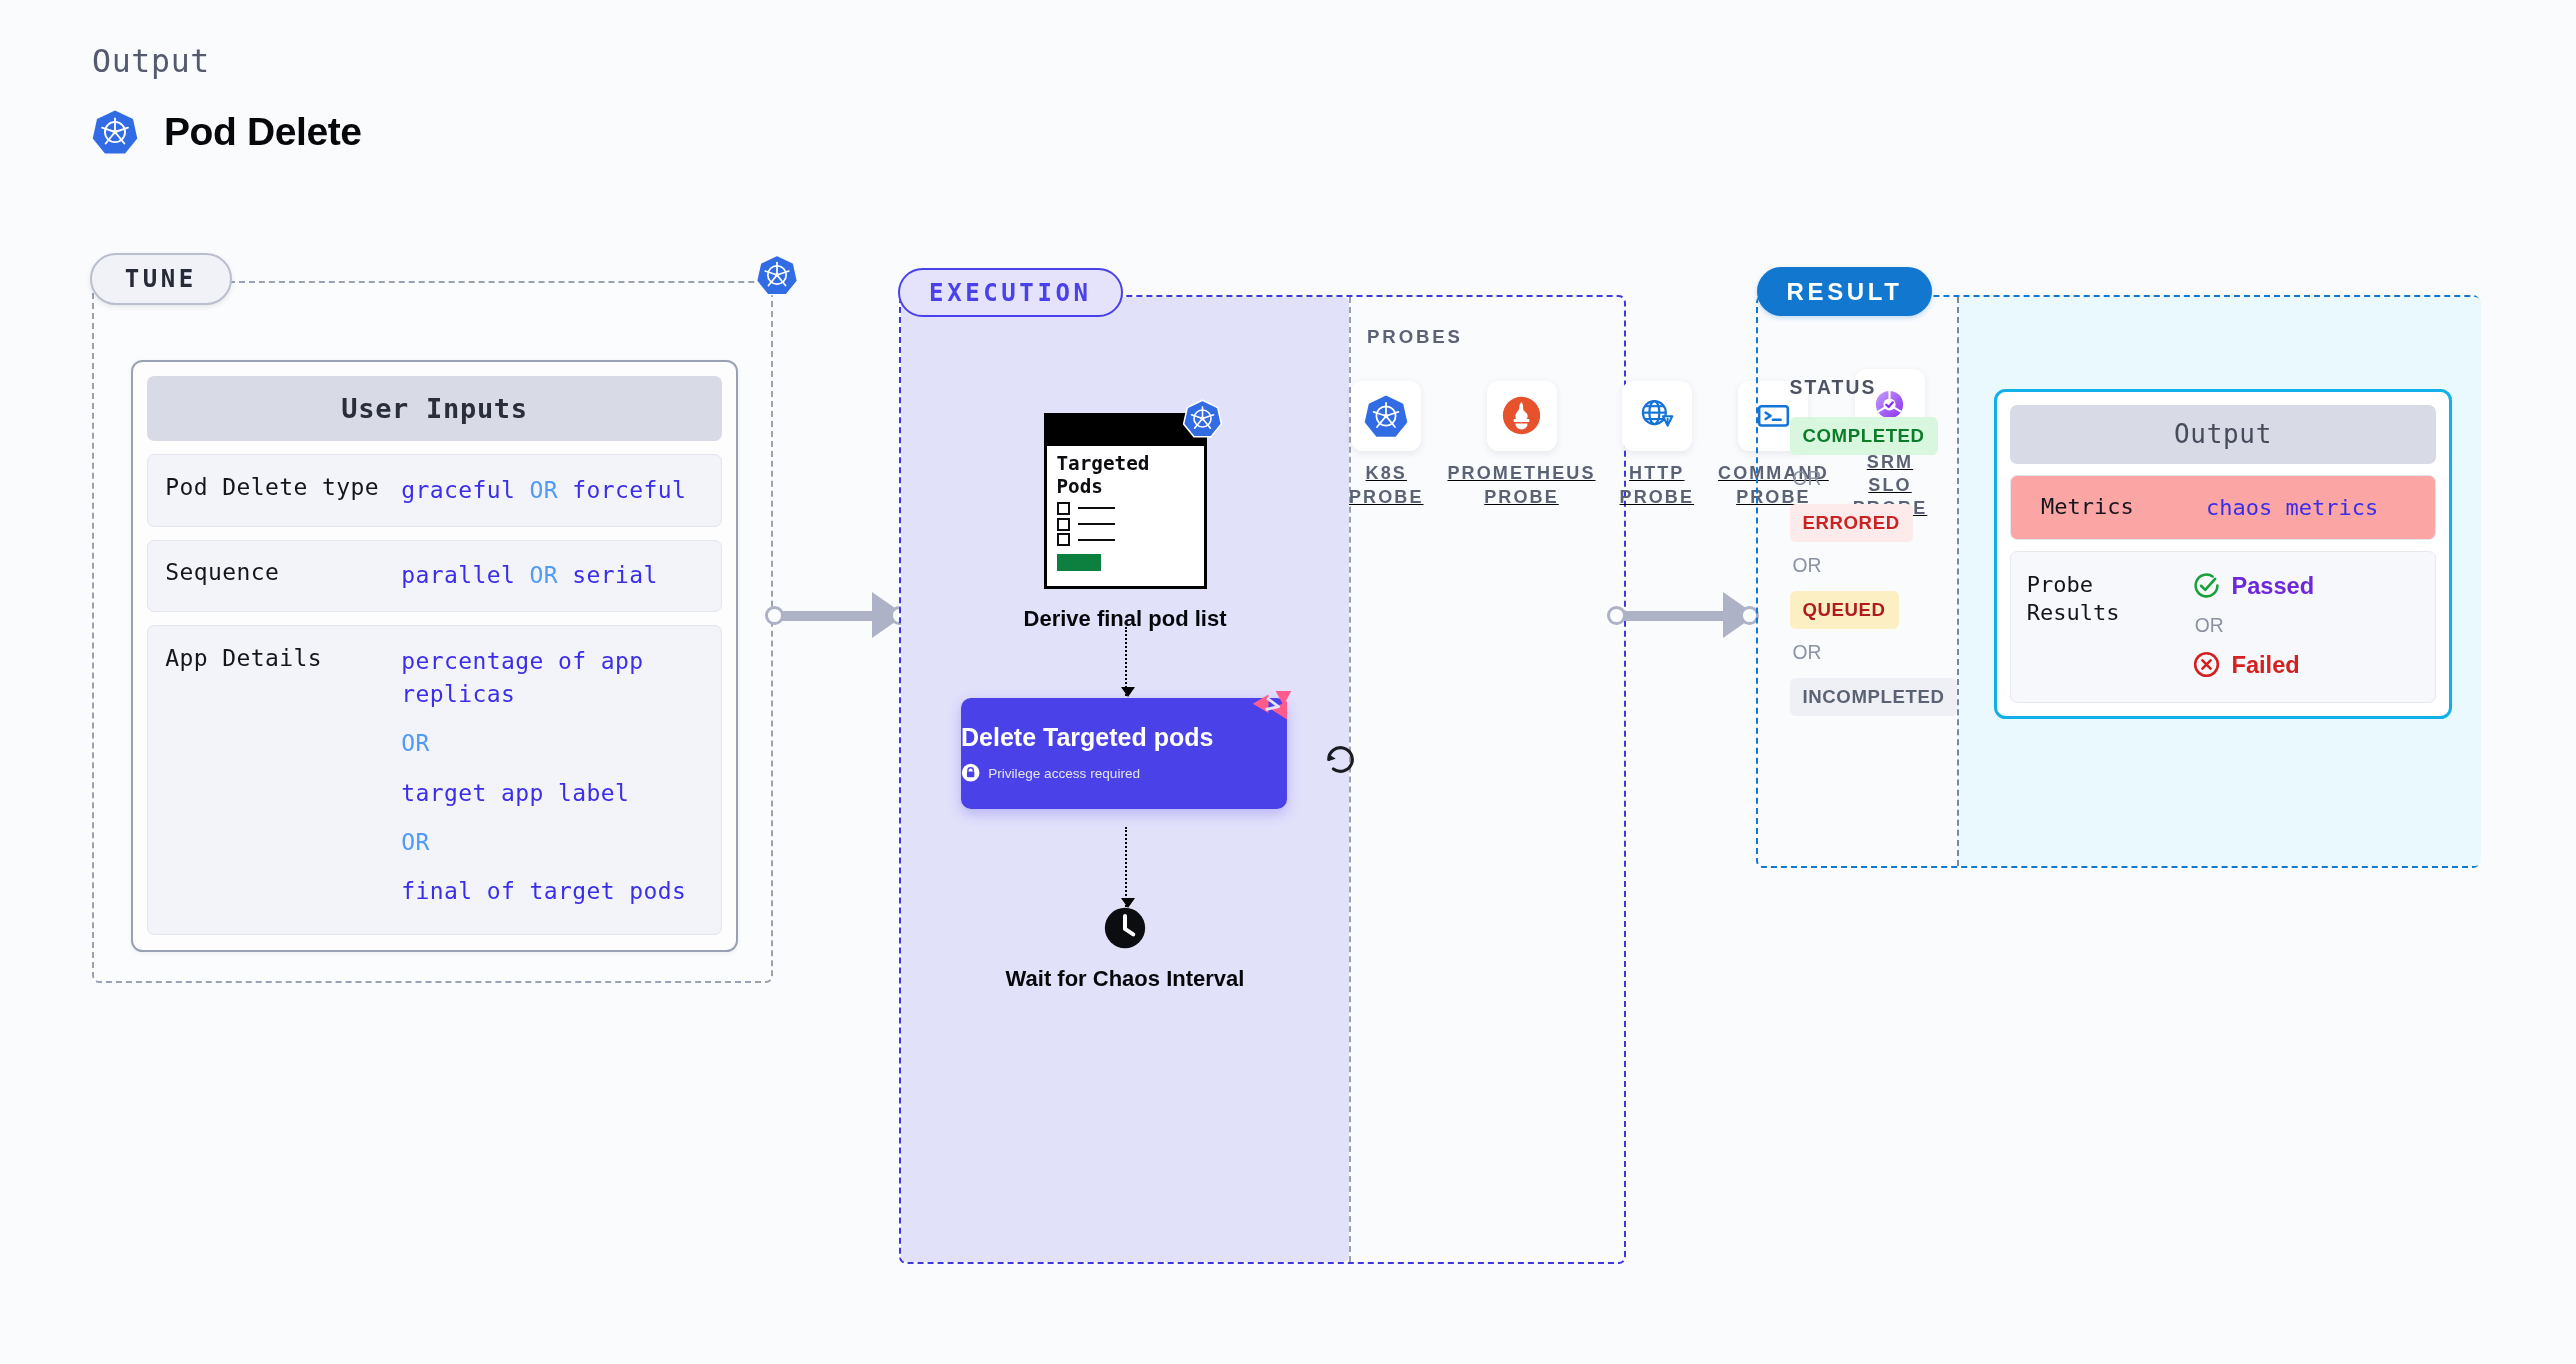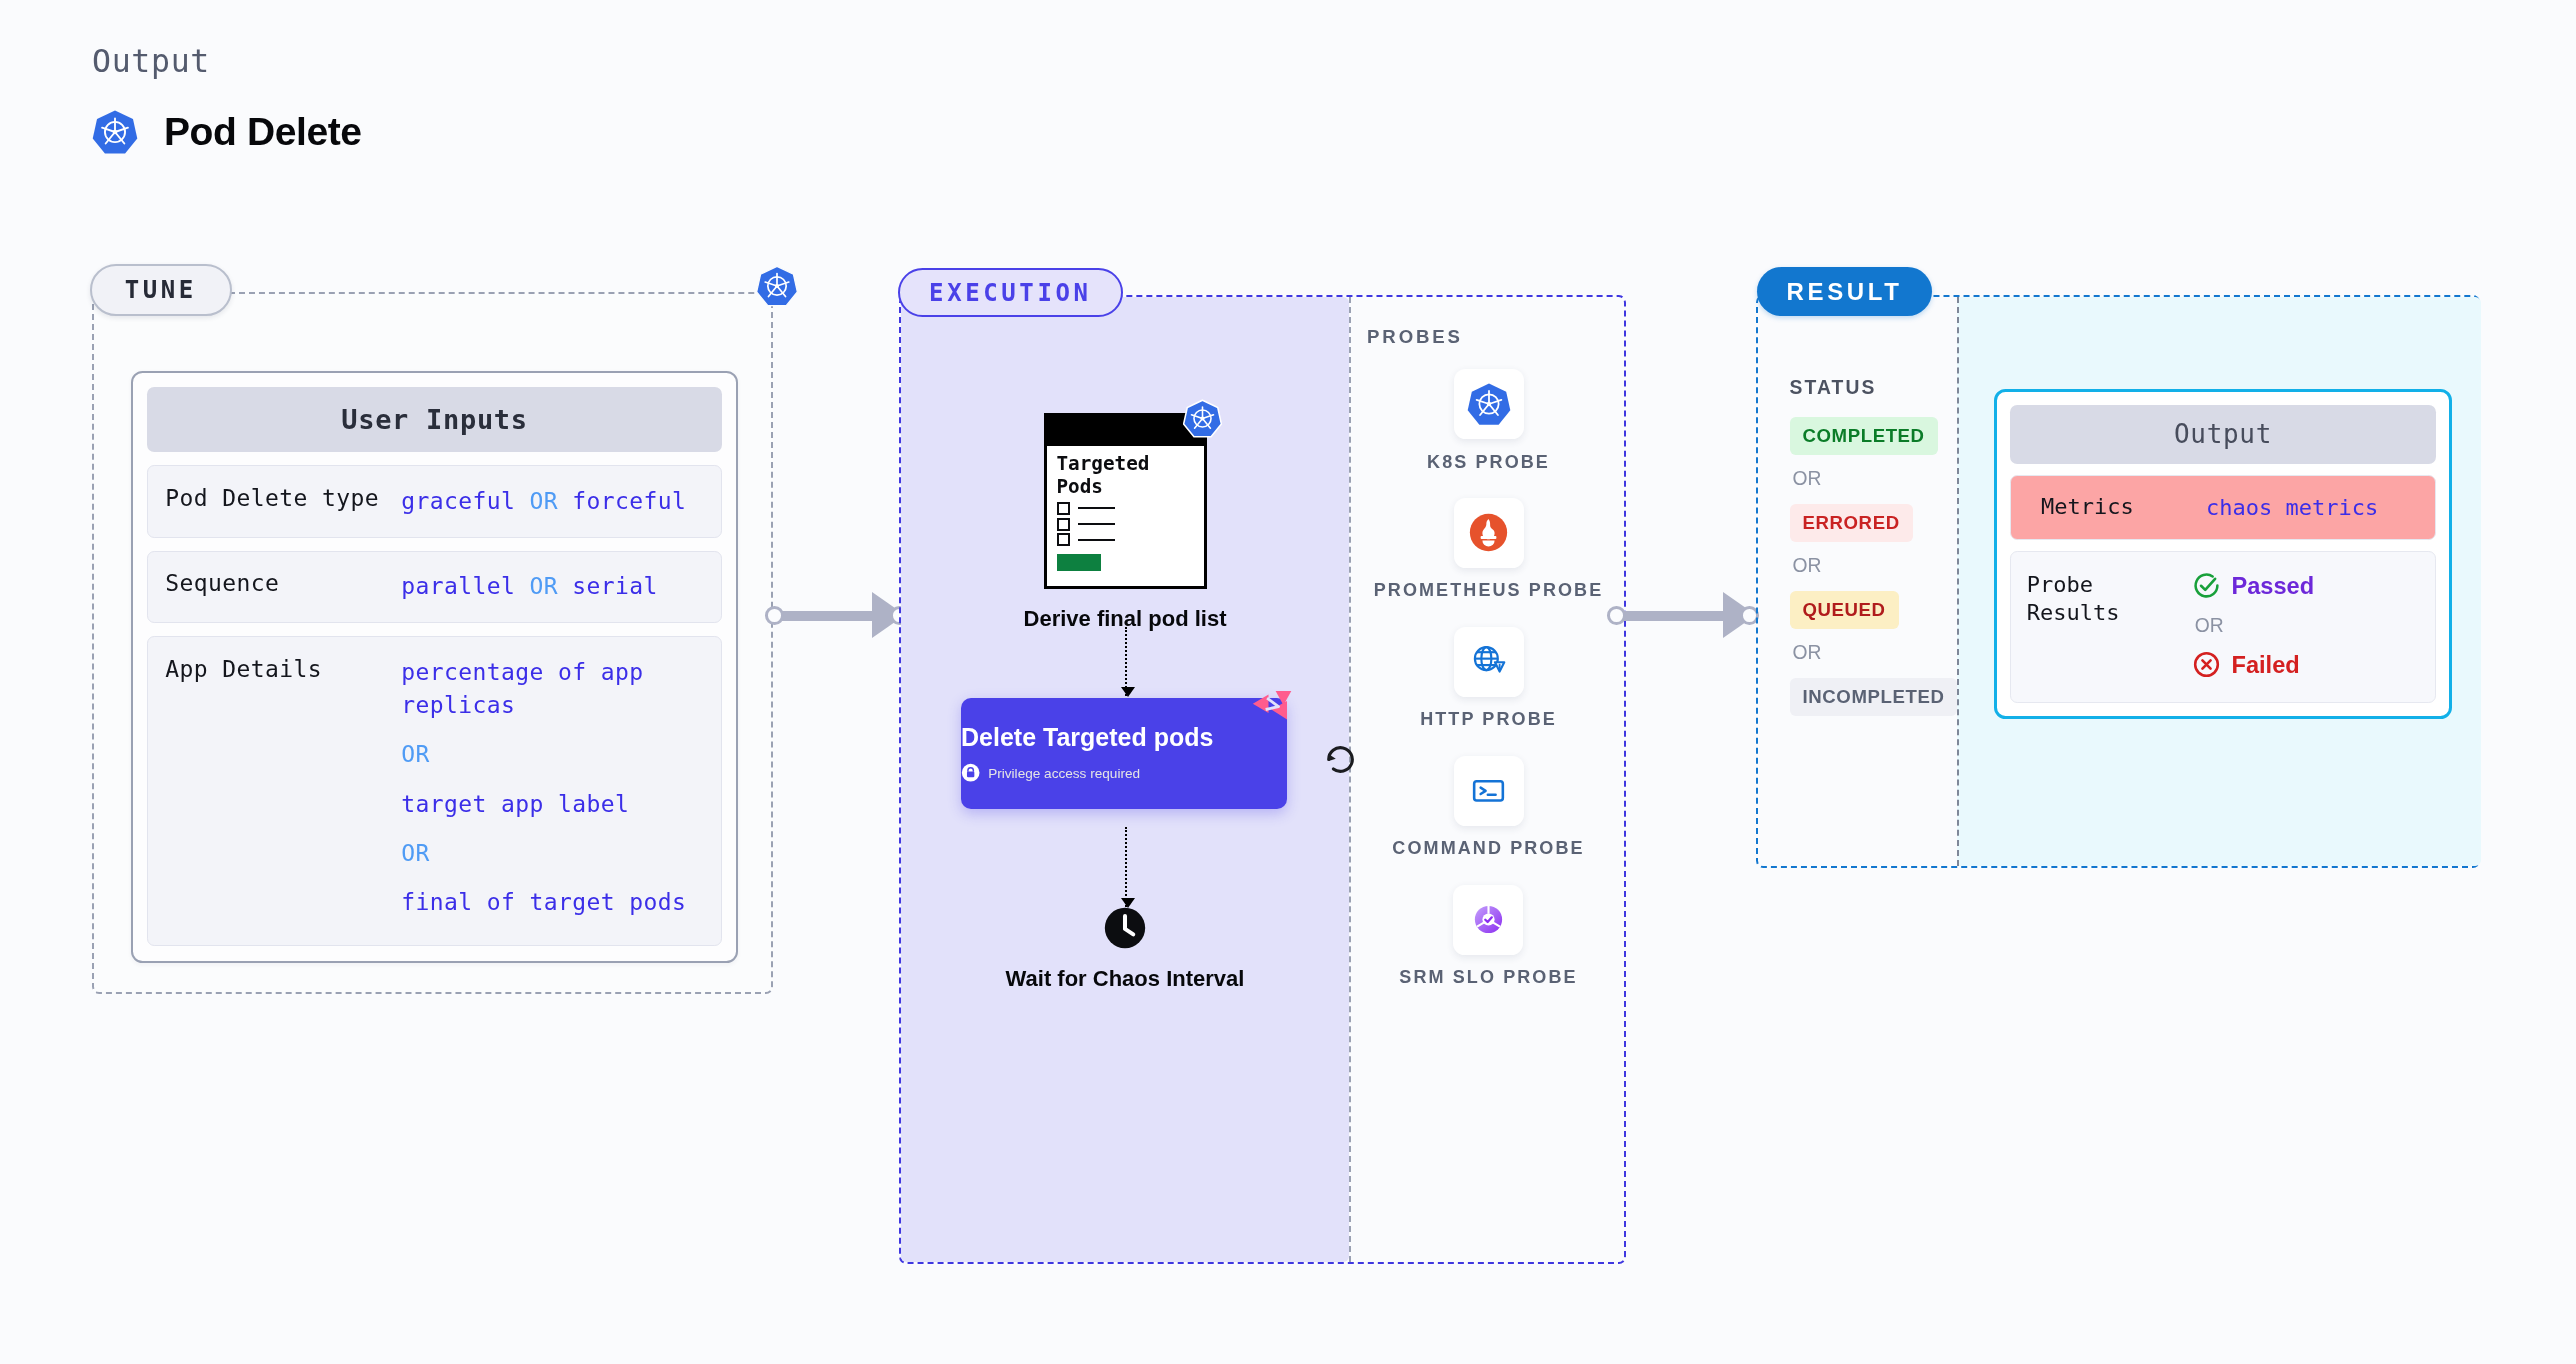--- a/index.html
+++ b/index.html
@@ -28,21 +28,21 @@
     font-size: 39px; font-weight: bold; color: #07080b;
     letter-spacing: -0.4px;
   }
 
   
   .k8s { display: block; }
 
   
   #tune-section {
     position: absolute;
-    left: 92px; top: 292px;
+    left: 92px; top: 281px;
     width: 681px; height: 702px;
     border: 2.9px dashed #9aa1b3;
     border-radius: 7.2px;
     background: rgba(255,255,255,0.25);
   }
   #tune-badge {
     position: absolute; left: -4.3px; top: -30px;
     background: #f1f2f7;
     border: 2.1px solid #b9bfcd;
     border-radius: 29px;
@@ -223,22 +223,23 @@
     margin-top: 14.3px;
     font-size: 22px; font-weight: bold; color: #07080b;
     text-align: center; line-height: 1.2;
   }
 
   
   #probes-list {
     position: absolute;
     left: 448px; top: 72px;
     width: 279px;
-    display: flex; flex-direction: column; align-items: center;
+    display: flex; flex-direction: row; align-items: center;
     gap: 24px;
+    text-decoration: underline;
   }
   .probe-item { display: flex; flex-direction: column; align-items: center; }
   .probe-icon-box {
     width: 70px; height: 70px;
     background: #fff;
     border-radius: 11.5px;
     box-shadow: 0 2.1px 7.2px rgba(40,50,90,0.09);
     display: flex; align-items: center; justify-content: center;
   }
   .probe-name {

